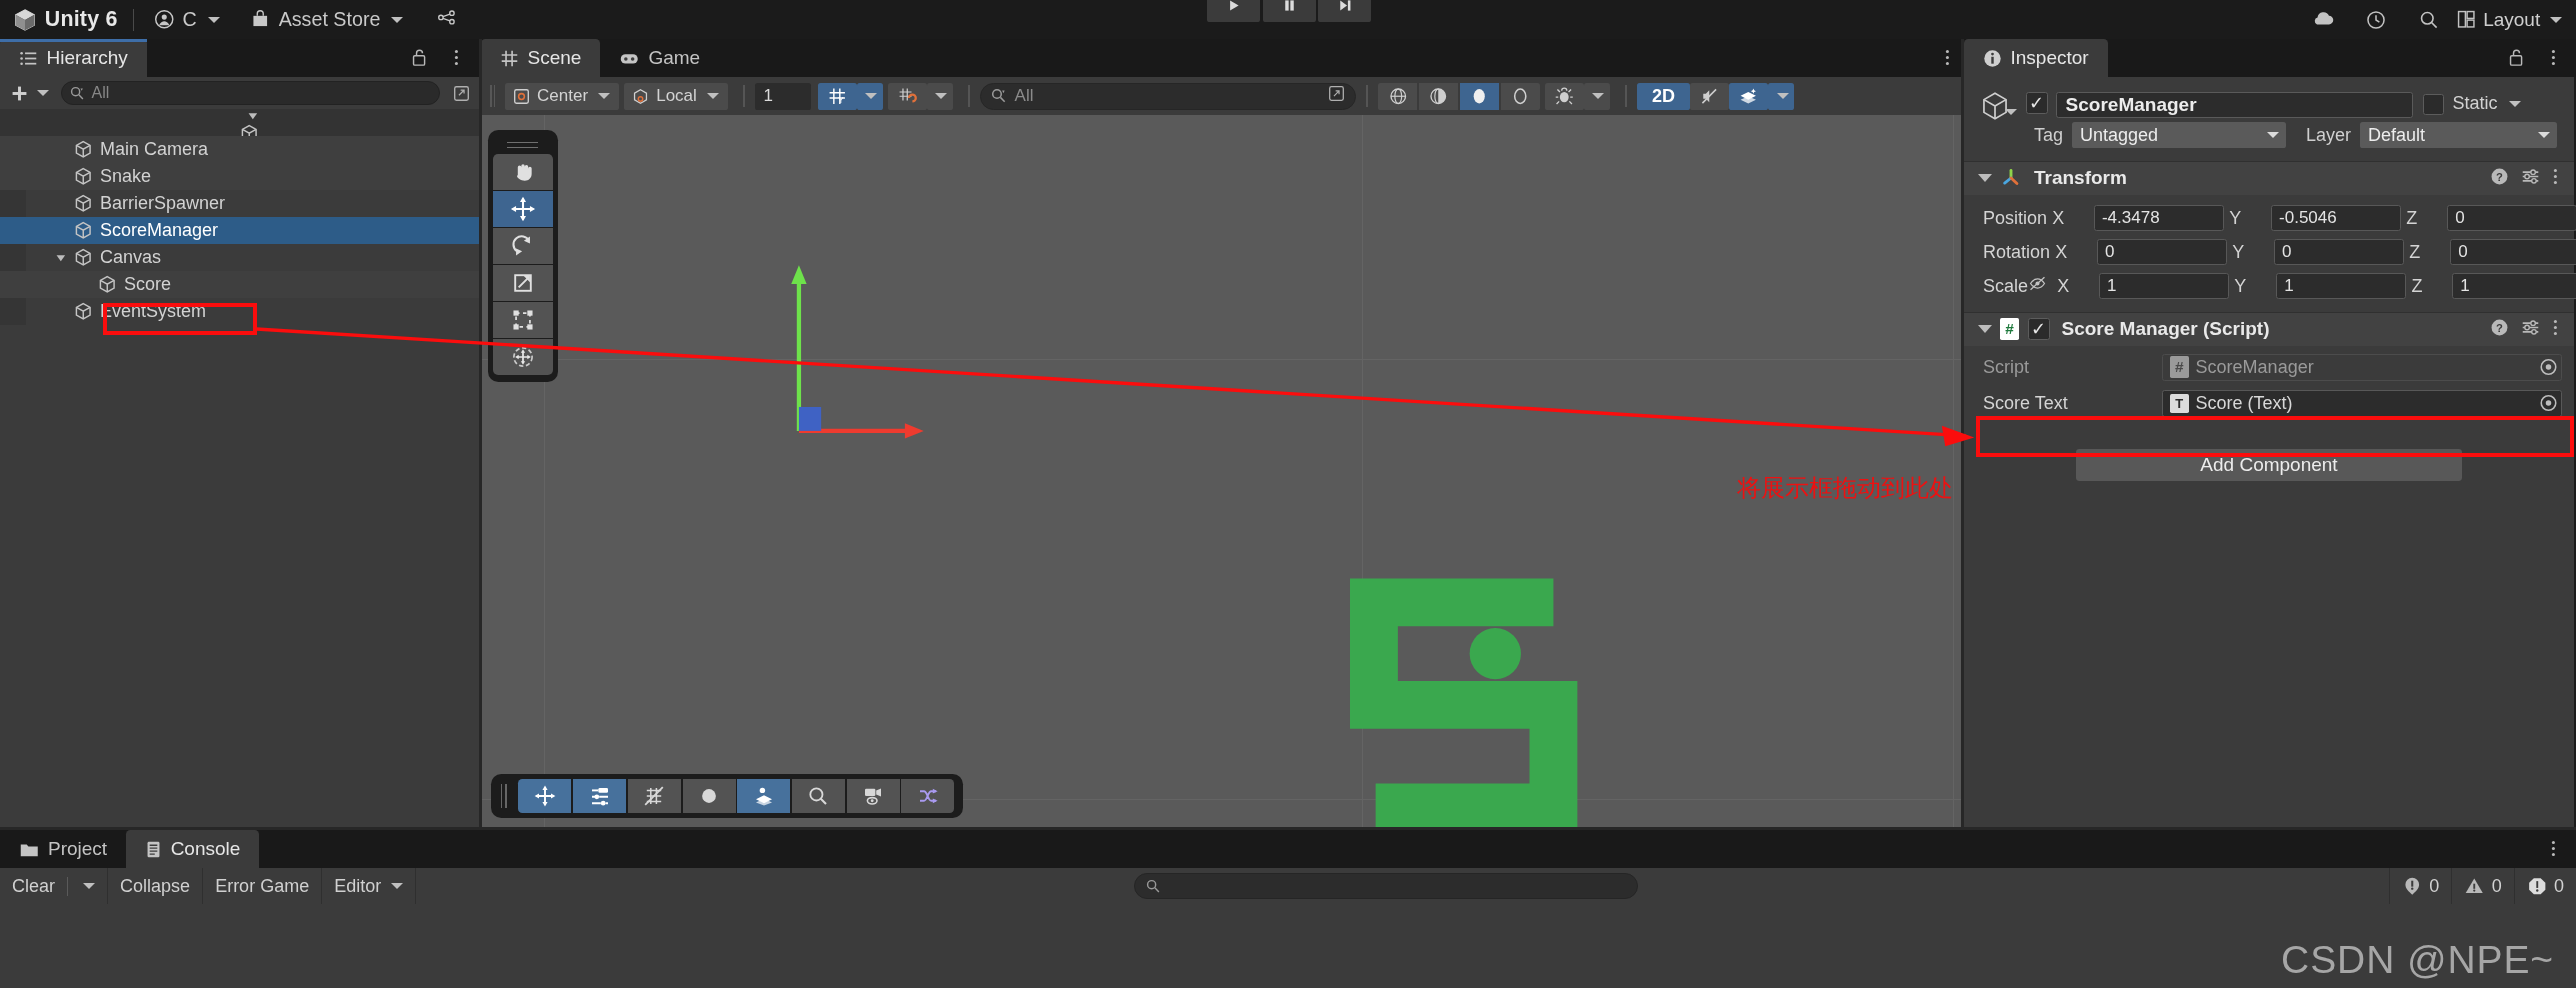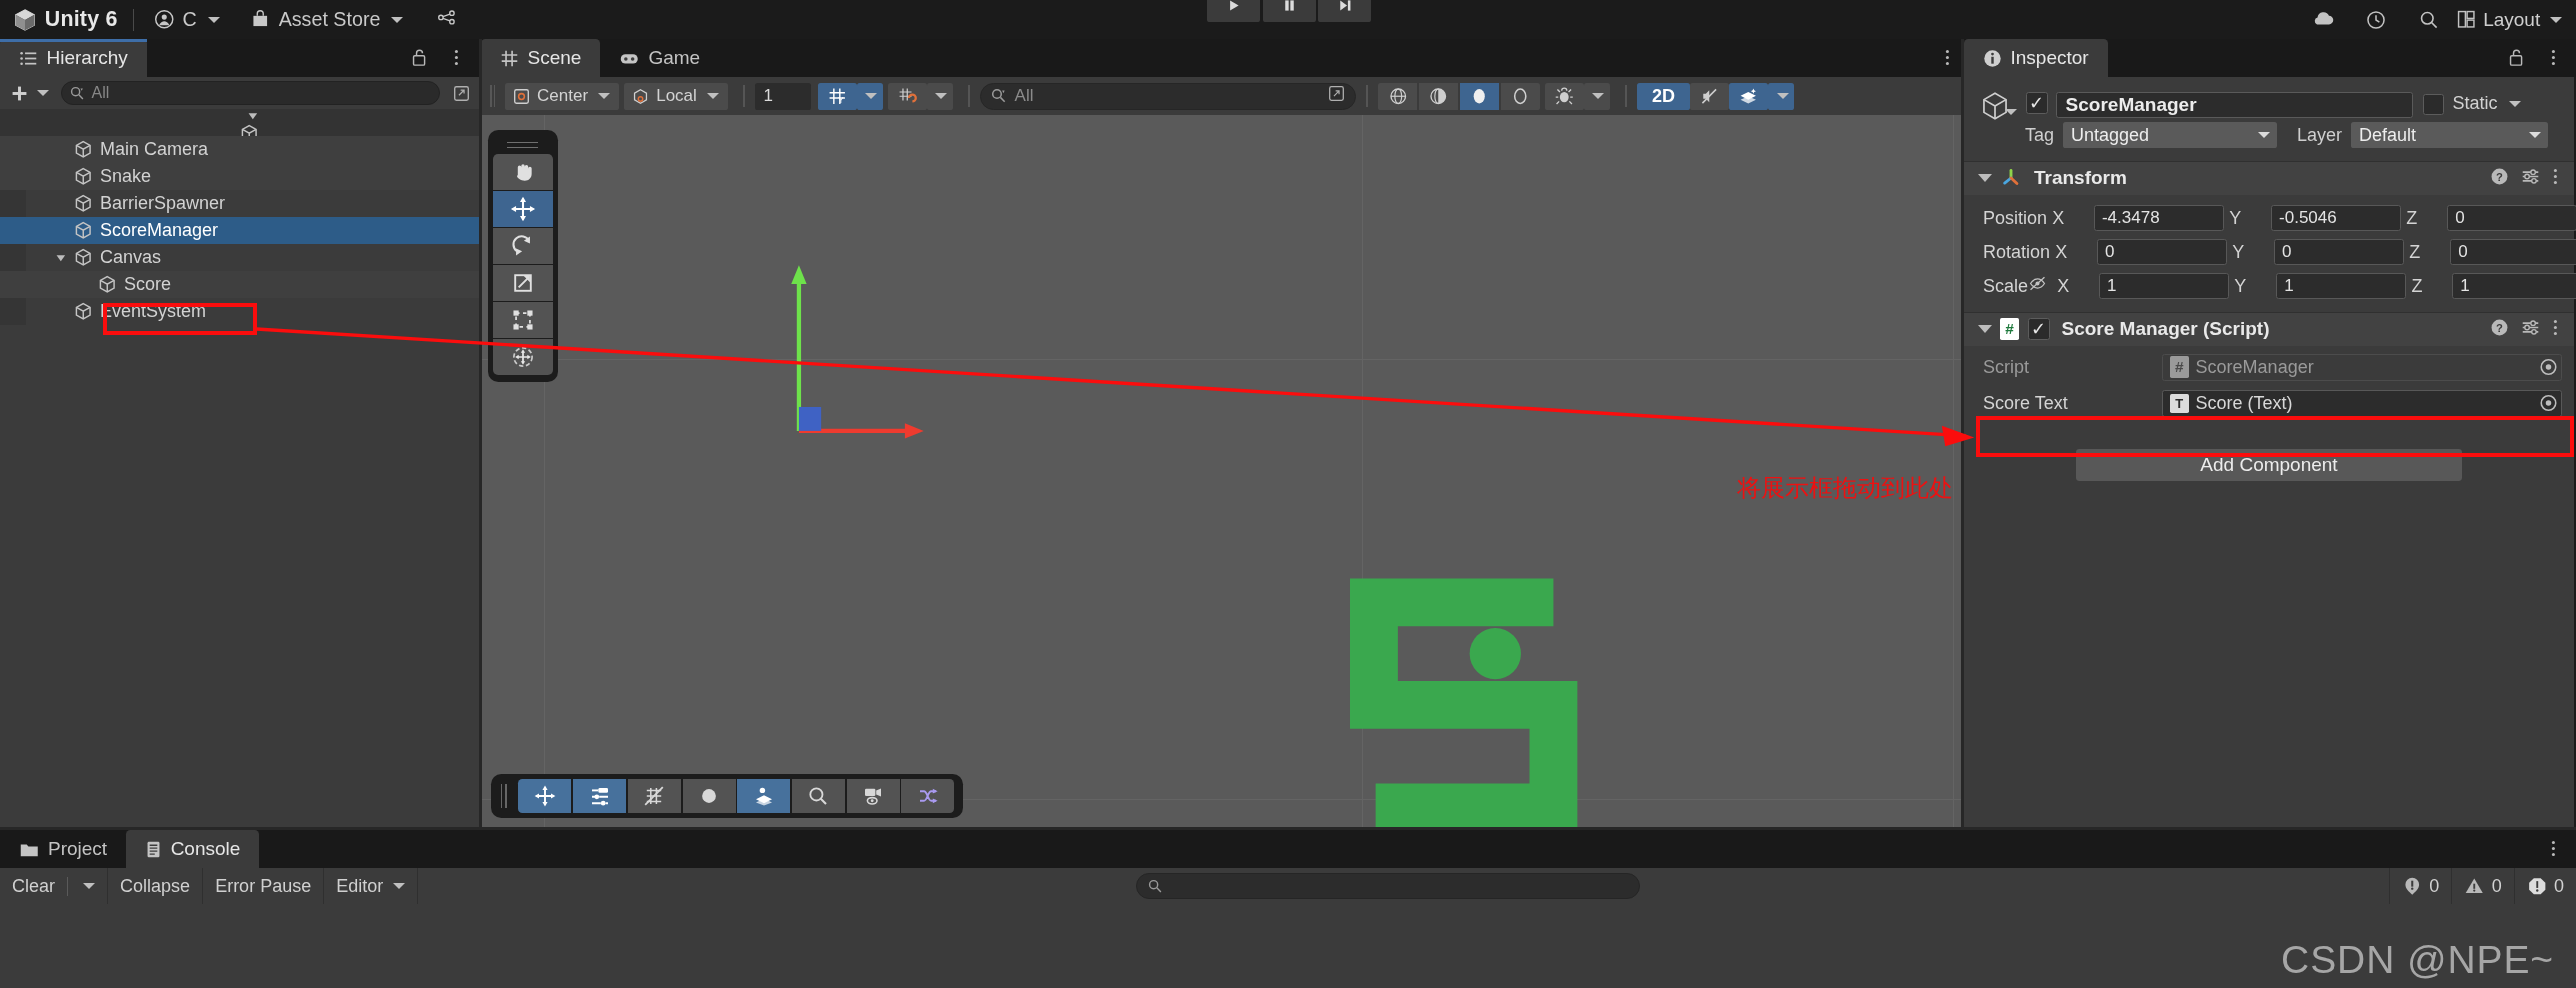--- a/index.html
+++ b/index.html
@@ -136,21 +136,21 @@
     width: 22px; height:22px; background:#2b2b2b; border:0.9px solid #5c5c5c; border-radius:2.6px;
     display:flex;align-items:center;justify-content:center; color:#e6e6e6; font-size:16px;
   }
   .chk.on::after { content:"✓"; color:#e8e8e8; font-size: 18px; line-height:1;}
   .name-field {
     height: 26px; background:#2c2c2c; border:0.9px solid #5a5a5a; border-radius:2.6px; color:#ececec;
     font-size: 19px; font-weight:bold; display:flex; align-items:center; padding: 0 8.5px; width: 357px; margin-left:8.5px;
   }
   .static-chk { width: 20.5px;height:20.5px;background:#2b2b2b;border:0.9px solid #5c5c5c;border-radius:2.6px; margin-left:10.3px;}
   .static-lbl { color:#d2d2d2; font-size: 18px; margin-left:8.5px;}
-  .taglayer { display:flex; align-items:center; padding: 0 6px; height: 34px; gap:0; margin-top:-22px;}
+  .taglayer { display:flex; align-items:center; padding: 0 15px; height: 34px; gap:0; margin-top:-22px;}
   .tl-label { color:#cfcfcf; font-size:18px; margin-right:8.5px;}
   .dropdown {
     height: 26px; background:#5a5a5a; border-radius:2.6px; display:flex;align-items:center;justify-content:space-between;
     padding: 0 6.8px 0 8.5px; color:#ededed; font-size:18px;
   }
   .dd-caret { width:0;height:0;border-left:6px solid transparent;border-right:6px solid transparent;border-top:6.8px solid #dcdcdc;}
 
   .comp-header {
     height: 34px; background:#424242; display:flex; align-items:center; padding: 0 8.5px; gap:8.5px; border-top:0.9px solid #303030;
   }
@@ -922,21 +922,21 @@
     <div class="console-toolbar">
       <div class="ct-btn">
         <span>Clear</span>
         <span style="width:0.9px;height:19px;background:#5a5a5a;display:inline-block;margin:0 5.1px;"></span>
         <i class="caret"></i>
       </div>
       <div class="ct-btn">
         <span>Collapse</span>
       </div>
       <div class="ct-btn">
-        <span>Error Pause</span>
+        <span>Error Game</span>
       </div>
       <div class="ct-btn">
         <span>Editor</span>
         <i class="caret"></i>
       </div>
       <div class="ct-search">
         <svg width="14.5" height="14.5" viewBox="0 0 18 18">
             <circle cx="7" cy="7" r="5" fill="none" stroke="#9a9a9a" stroke-width="1.8"></circle>
             <path d="M11 11l5 5" stroke="#9a9a9a" stroke-width="1.8"></path>
           </svg>

